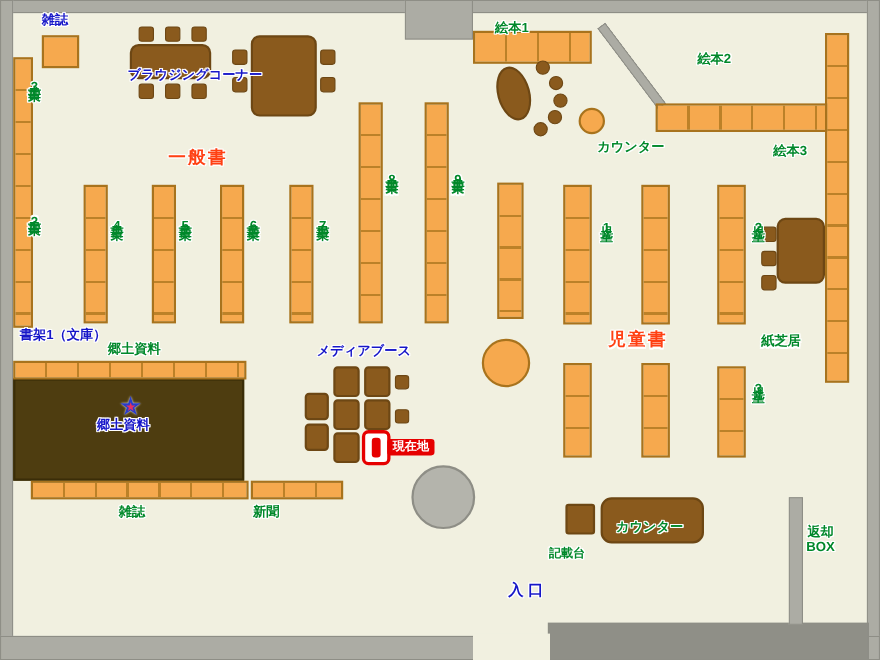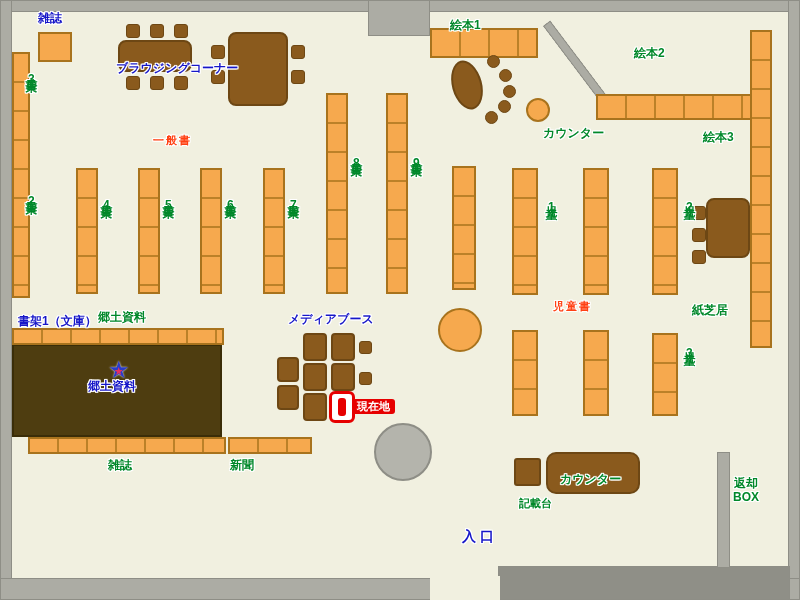--- a/index.html
+++ b/index.html
@@ -15,21 +15,21 @@
   .circle{border-radius:50%;}
   .table{position:absolute;background:var(--table,#8a5a1d);border:2px solid #6d4714;border-radius:8px;box-sizing:border-box;}
   .chair{position:absolute;background:var(--table,#8a5a1d);border:1px solid #6d4714;border-radius:3px;width:14px;height:14px;box-sizing:border-box;}
   .chair.round{border-radius:50%;width:13px;height:13px;}
   .dark{position:absolute;background:var(--dark-area,#4e3d10);border:2px solid #3a2d08;box-sizing:border-box;}
   .lbl{position:absolute;font-weight:bold;font-size:12px;line-height:1.2;white-space:nowrap;
        text-shadow:-1px -1px 0 #fff,1px -1px 0 #fff,-1px 1px 0 #fff,1px 1px 0 #fff,-1px 0 0 #fff,1px 0 0 #fff,0 -1px 0 #fff,0 1px 0 #fff;}
   .lbl.v{writing-mode:vertical-rl;text-orientation:upright;letter-spacing:2px;}
   .green{color:var(--label-green,#00882a);}
   .blue{color:var(--label-blue,#1616c8);}
-  .red{color:var(--label-red,#ff4013);font-size:11px;letter-spacing:2px;}
+  .red{color:var(--label-red,#ff4013);font-size:16px;letter-spacing:2px;}
   .kyodo-strip{position:absolute;background:#5a4410;border:1px solid #3a2d08;display:flex;align-items:center;box-sizing:border-box;}
   .kyodo-text{color:#ff2a10;font-size:15px;font-weight:bold;letter-spacing:2px;padding-left:55px;white-space:nowrap;}
   .tag{position:absolute;background:var(--marker-red,#e60000);color:#fff;font-size:11px;font-weight:bold;padding:2px 5px;border-radius:3px;white-space:nowrap;line-height:1;}
   .booth-red{position:absolute;background:#fff;border:3px solid var(--marker-red,#e60000);border-radius:6px;box-sizing:border-box;}
   .booth-red .pill{position:absolute;left:50%;top:50%;transform:translate(-50%,-50%);width:8px;height:18px;background:var(--marker-red,#e60000);border-radius:3px;}
   .star{position:absolute;color:#2a3cc8;font-size:24px;line-height:1;text-shadow:0 0 2px #fff;}
   .star .inner{position:absolute;left:50%;top:54%;transform:translate(-50%,-50%);color:#e83060;font-size:11px;line-height:1;text-shadow:none;}
   .wrap{white-space:normal;text-align:center;}
 </style>
 </head>
@@ -133,28 +133,28 @@
   <div class="lbl green v" style="left:161px;top:194px">書架5</div>
   <div class="lbl green v" style="left:223px;top:194px">書架6</div>
   <div class="lbl green v" style="left:286px;top:194px">書架7</div>
   <div class="lbl green v" style="left:349px;top:152px">書架8</div>
   <div class="lbl green v" style="left:409px;top:152px">書架9</div>
   <div class="lbl green v" style="left:544px;top:196px">児童1</div>
   <div class="lbl green v" style="left:682px;top:196px">児童2</div>
   <div class="lbl green v" style="left:682px;top:342px">児童3</div>
   <div class="lbl red" style="left:553px;top:300px">児童書</div>
   <div class="lbl green" style="left:692px;top:303px">紙芝居</div>
-  <div class="lbl blue" style="left:18px;top:314px">書架1（文庫）</div>
+  <div class="lbl blue" style="left:18px;top:297px">書架1（文庫）</div>
   <div class="lbl green" style="left:98px;top:310px">郷土資料</div>
   <div class="lbl blue" style="left:288px;top:312px">メディアブース</div>
   <div class="lbl blue" style="left:88px;top:379px">郷土資料</div>
   <div class="tag" style="left:352px;top:399px">現在地</div>
   <div class="lbl green" style="left:108px;top:458px">雑誌</div>
   <div class="lbl green" style="left:230px;top:458px">新聞</div>
   <div class="lbl blue" style="left:462px;top:528px;font-size:14px;letter-spacing:4px">入口</div>
-  <div class="lbl green" style="left:519px;top:497px;font-size:11px">記載台</div>
+  <div class="lbl green" style="left:499px;top:497px;font-size:11px">記載台</div>
   <div class="lbl green" style="left:560px;top:472px">カウンター</div>
   <div class="lbl green wrap" style="left:733px;top:476px">
     <span>返却</span><br>
     <span>BOX</span>
   </div>
 
 </div>
 
 </body></html>

